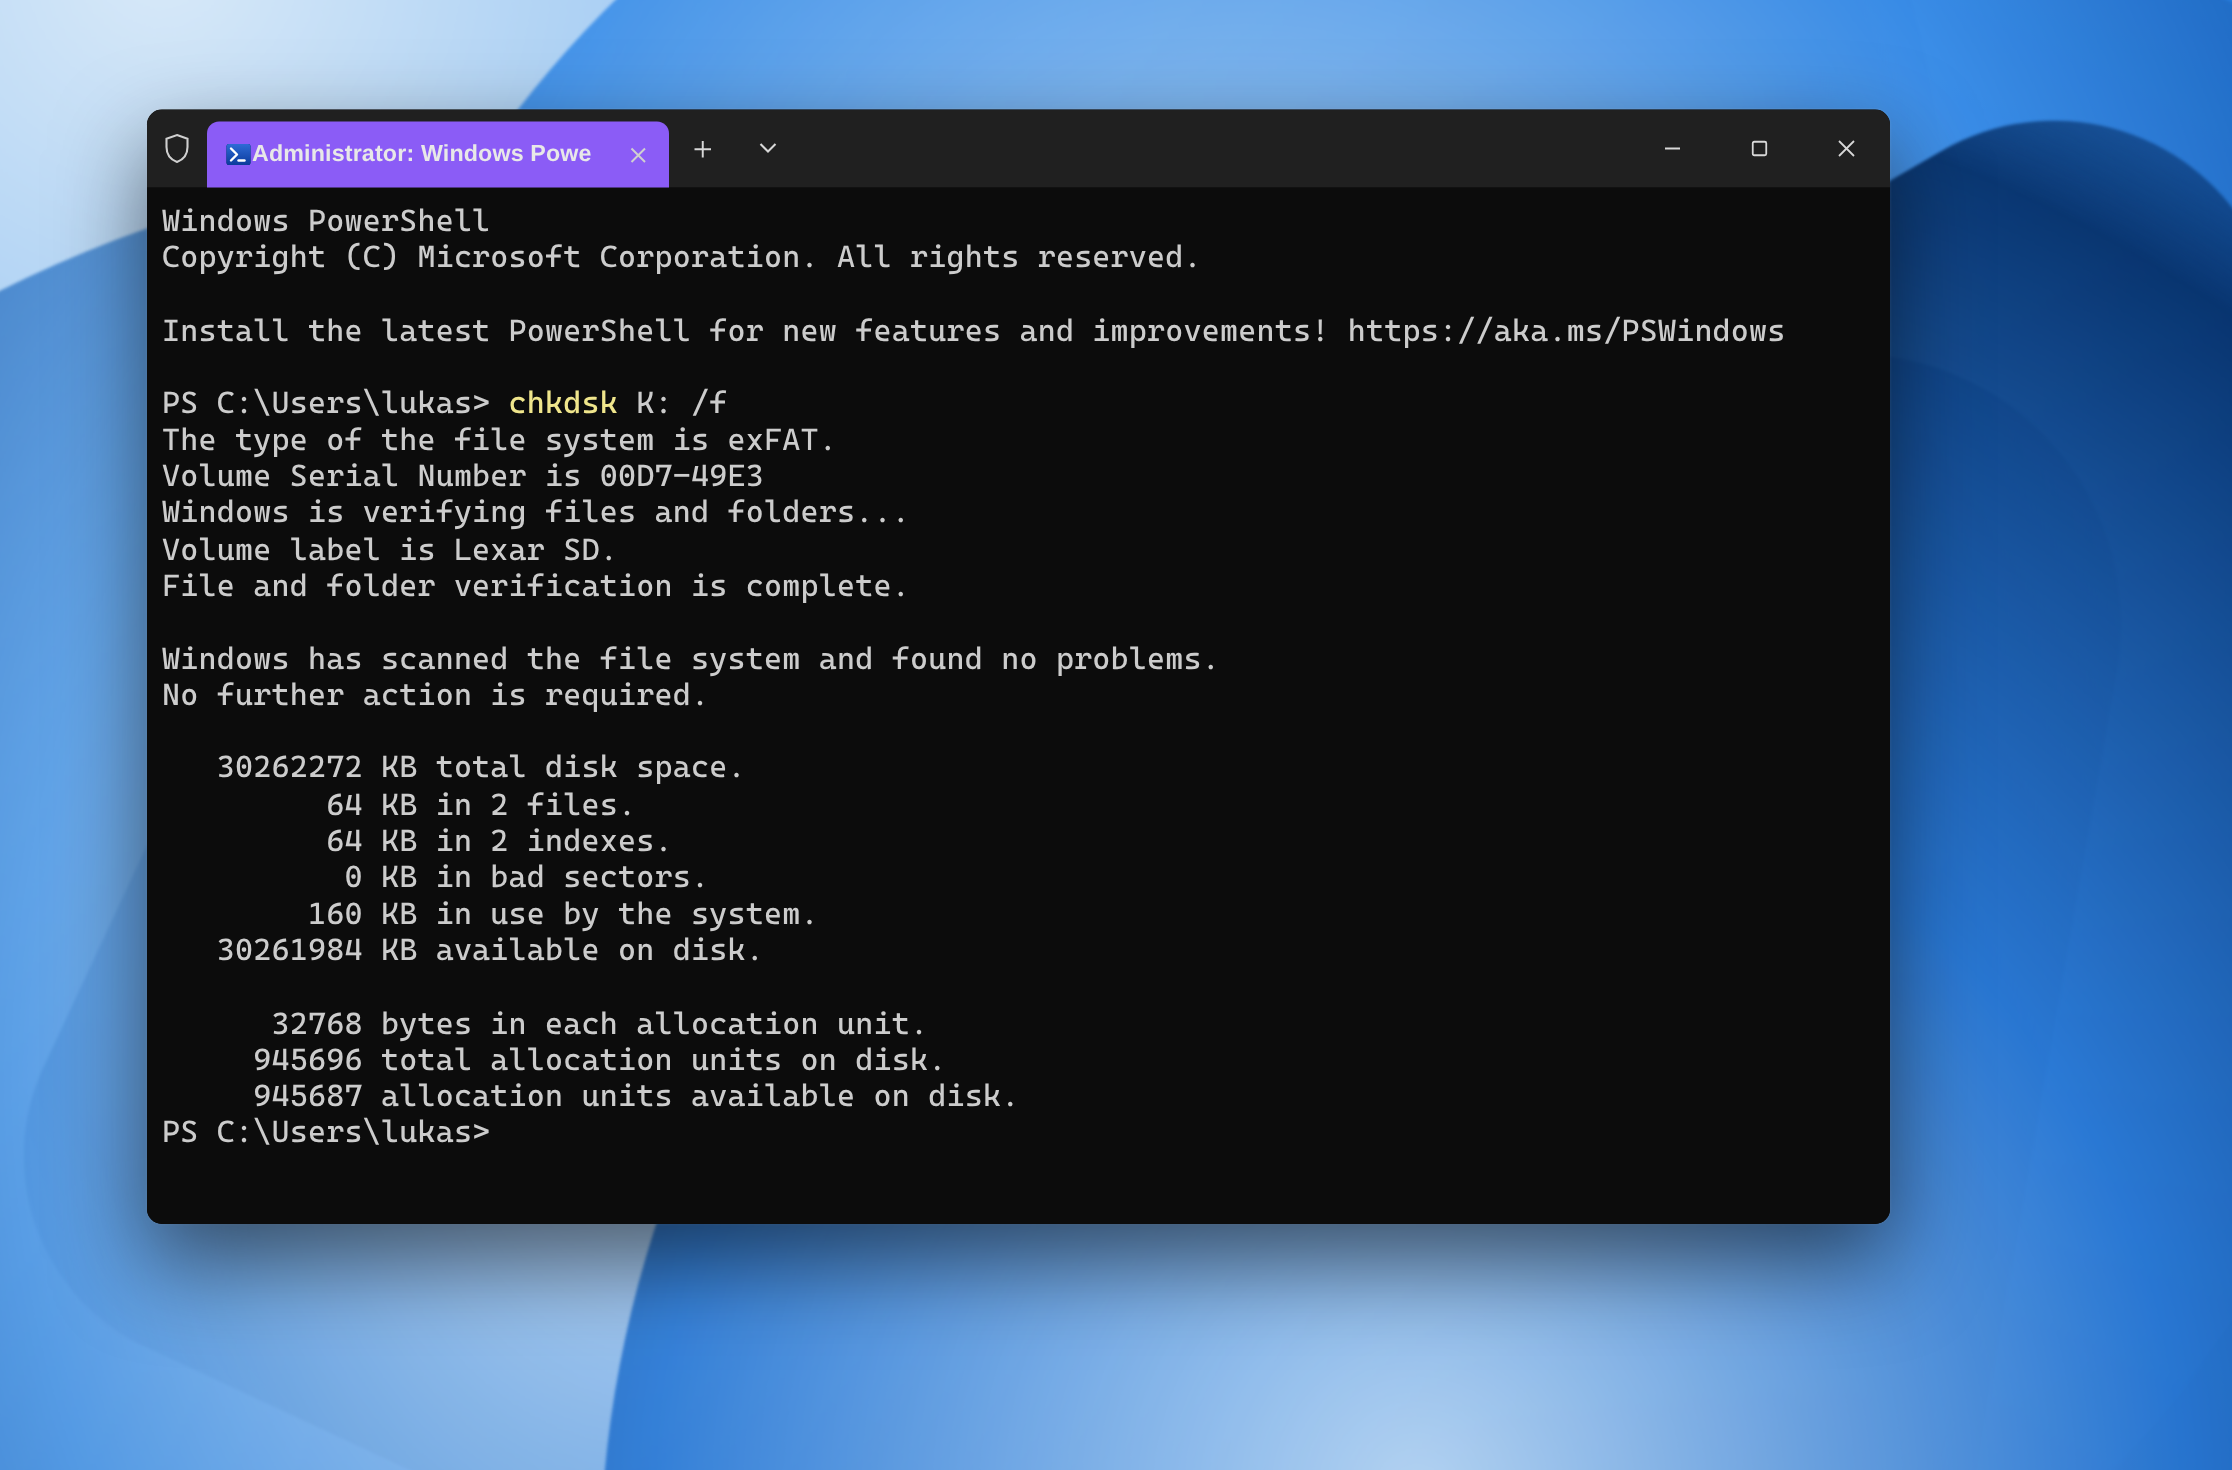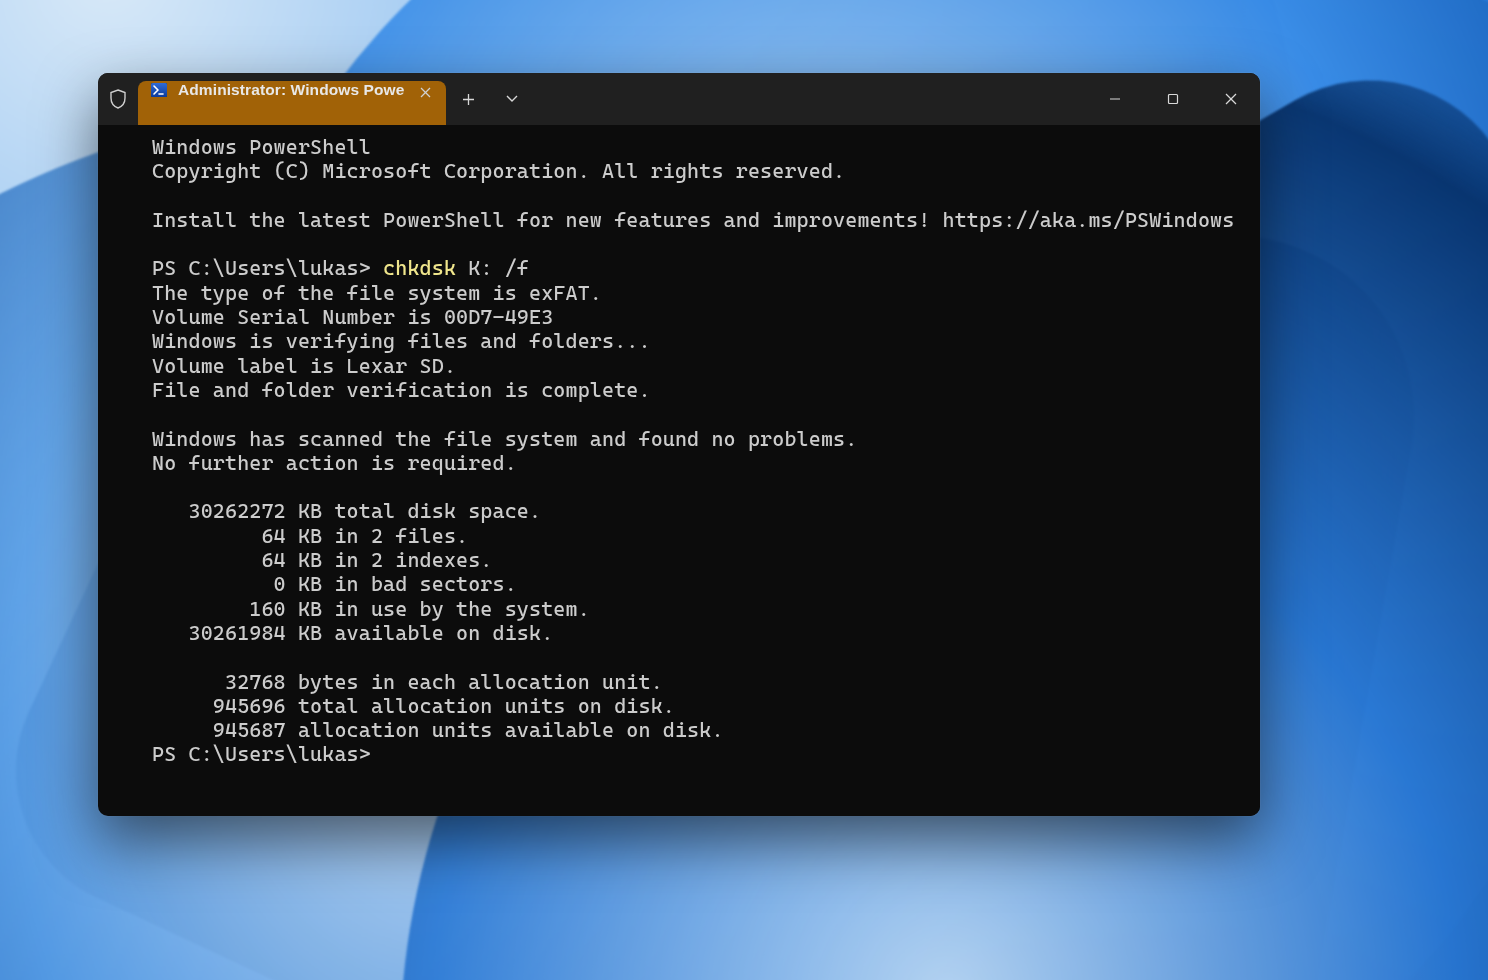--- a/index.html
+++ b/index.html
@@ -44,26 +44,26 @@
   .titlebar {
     height: 52px;
     background: #202020;
     display: flex; align-items: stretch;
     user-select: none;
   }
   .shield-slot {
     width: 40px; display: flex; align-items: center; justify-content: center;
   }
   .tab {
-    background: #a16207;
+    background: #8b5cf6;
     margin-top: 8px;
     border-radius: 8px 8px 0 0;
-    display: flex; 
+    display: flex; align-items: center;
     padding: 0 10px 0 12px;
-    gap: 10px;
+    gap: 0;
     min-width: 0;
     width: 308px;
     color: #e8e8e8;
     font-size: 15.5px;
     position: relative;
   }
   .tab .ps-icon { flex: 0 0 auto; }
   .tab .title { white-space: nowrap; overflow: hidden; text-overflow: clip; flex: 1; font-weight: 600; letter-spacing: .1px;}
   .tab .close { flex: 0 0 auto; width: 22px; height: 22px; display:flex;align-items:center;justify-content:center; border-radius:4px; color:#d0d0d0;}
   .tabstrip-btn {
@@ -72,21 +72,20 @@
   .spacer { flex:1; }
   .winbtn {
     width: 58px; display:flex; align-items:center; justify-content:center; color:#d8d8d8;
   }
 
   .terminal {
     flex:1;
     background:#0c0c0c;
     padding: 10px 26px 10px 10px;
     overflow:hidden;
-    margin-left:44px;
   }
   pre.term {
     font-family: 'Cascadia Mono','Cascadia Code',Consolas,'Courier New',monospace;
     font-size: 20.5px;
     line-height: 24.3px;
     color:#cccccc;
     white-space: pre;
     font-weight: 500;
     letter-spacing: .15px;
   }

